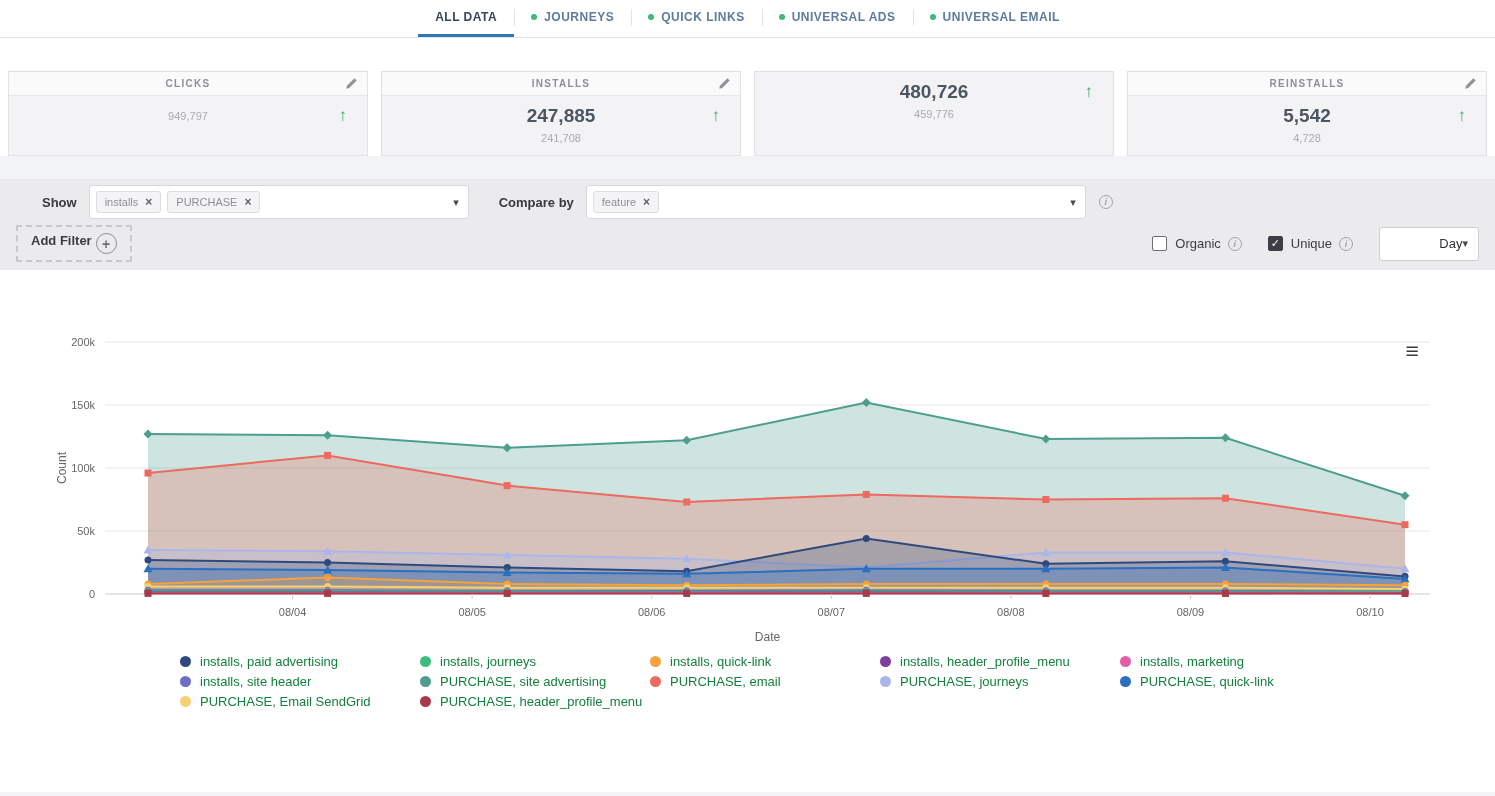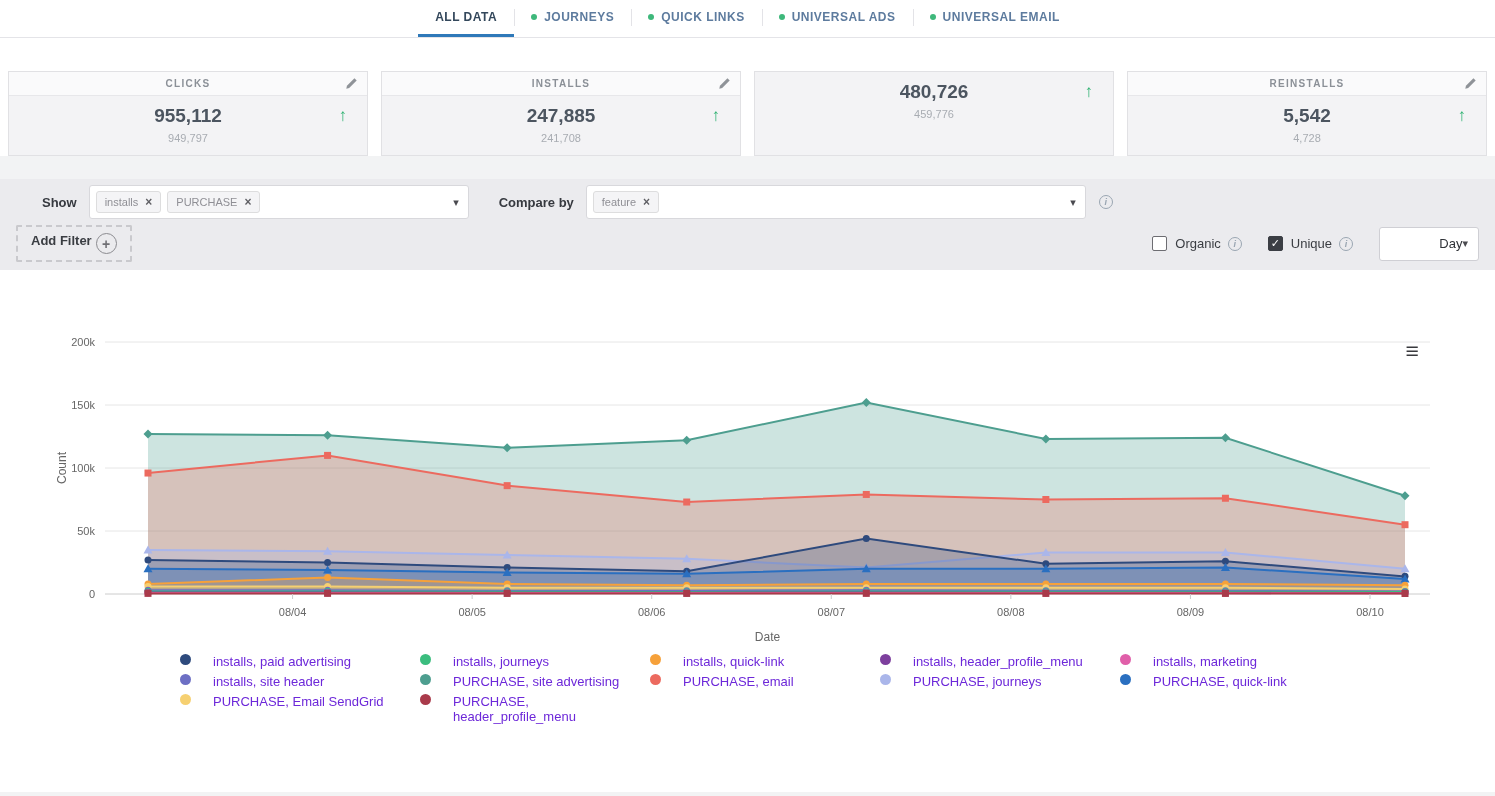--- a/index.html
+++ b/index.html
@@ -56,21 +56,21 @@
   .panel{background:#fff;position:relative;height:522px}
   .export-menu{position:absolute;top:70px;right:76px;font-size:23px;color:#38393d;cursor:pointer;line-height:1}
   #chart-svg{position:absolute;top:54px;left:0}
   .grid{stroke:#e6e6e6;stroke-width:1}
   .axisline{stroke:#d8d8d8;stroke-width:1}
   .ticmark{stroke:#ccc;stroke-width:1}
   .ytick,.xtick{fill:#666;font-size:11px}
   .axis-title{fill:#666;font-size:12px}
 
   .legend{position:absolute;top:384px;left:180px;display:grid;grid-template-columns:240px 230px 230px 240px 240px;row-gap:5px}
-  .legend-item{display:flex;gap:22px;font-size:13px;color:#6d28d9;cursor:pointer}
+  .legend-item{display:flex;align-items:center;gap:9px;font-size:13px;color:#15803d;cursor:pointer}
   .swatch{width:11px;height:11px;border-radius:50%;flex:none}
 </style>
 </head>
 <body>
 
 <div class="page">
 
   <nav class="nav">
     <div class="tab active">
       <span>ALL DATA</span>
@@ -99,21 +99,20 @@
       <div class="card">
         <div class="card-header">
           <span>CLICKS</span>
           <span class="edit-icon">
             <svg width="13" height="13" viewBox="0 0 16 16">
                 <path d="M11.6 1.6l2.8 2.8L5.2 13.6 1.6 14.4l.8-3.6z" fill="#8f9398"></path>
               </svg>
           </span>
         </div>
         <div class="card-body">
-          <div class="card-value">955,112</div>
           <span class="trend">↑</span>
           <div class="card-prev">949,797</div>
         </div>
       </div>
 
       <div class="card">
         <div class="card-header">
           <span>INSTALLS</span>
           <span class="edit-icon">
             <svg width="13" height="13" viewBox="0 0 16 16">

